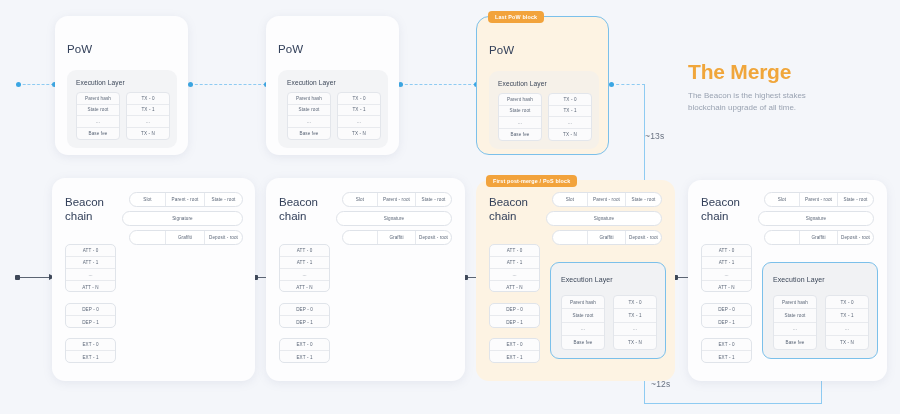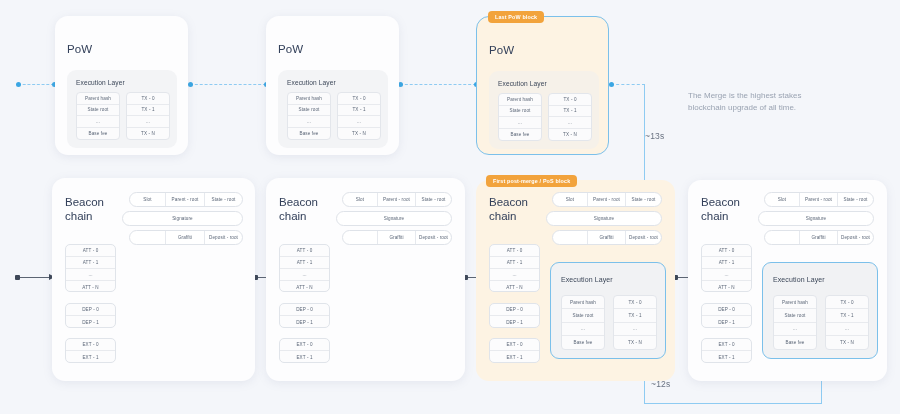--- a/index.html
+++ b/index.html
@@ -147,21 +147,22 @@
         <div class="col" style="width:44px; height:48px;">
           <div class="cell" style="height:12px;">TX - 0</div>
           <div class="cell" style="height:12px;">TX - 1</div>
           <div class="cell" style="height:12px;">...</div>
           <div class="cell" style="height:12px;">TX - N</div>
         </div>
       </div>
     </div>
   </div>
 
-  <div class="merge-sub" style="left:688px; top:90px;">The Merge is the highest stakes blockchain upgrade of all time.</div>
+  <div class="merge-title" style="left:688px; top:60px;">The Merge</div>
+  <div class="merge-sub" style="left:688px; top:90px;">The Beacon is the highest stakes blockchain upgrade of all time.</div>
 
   <div class="hline solid" style="left:18px; top:277px; width:34px;"></div>
   <div class="dot dark" style="left:15px; top:274.5px;"></div>
   <div class="arrow dark" style="left:49px; top:273.5px;"></div>
 
   <div class="hline solid" style="left:255px; top:277px; width:20px;"></div>
   <div class="dot dark" style="left:253px; top:274.5px;"></div>
   <div class="arrow dark" style="left:271px; top:273.5px;"></div>
 
   <div class="hline solid" style="left:465px; top:277px; width:20px;"></div>

